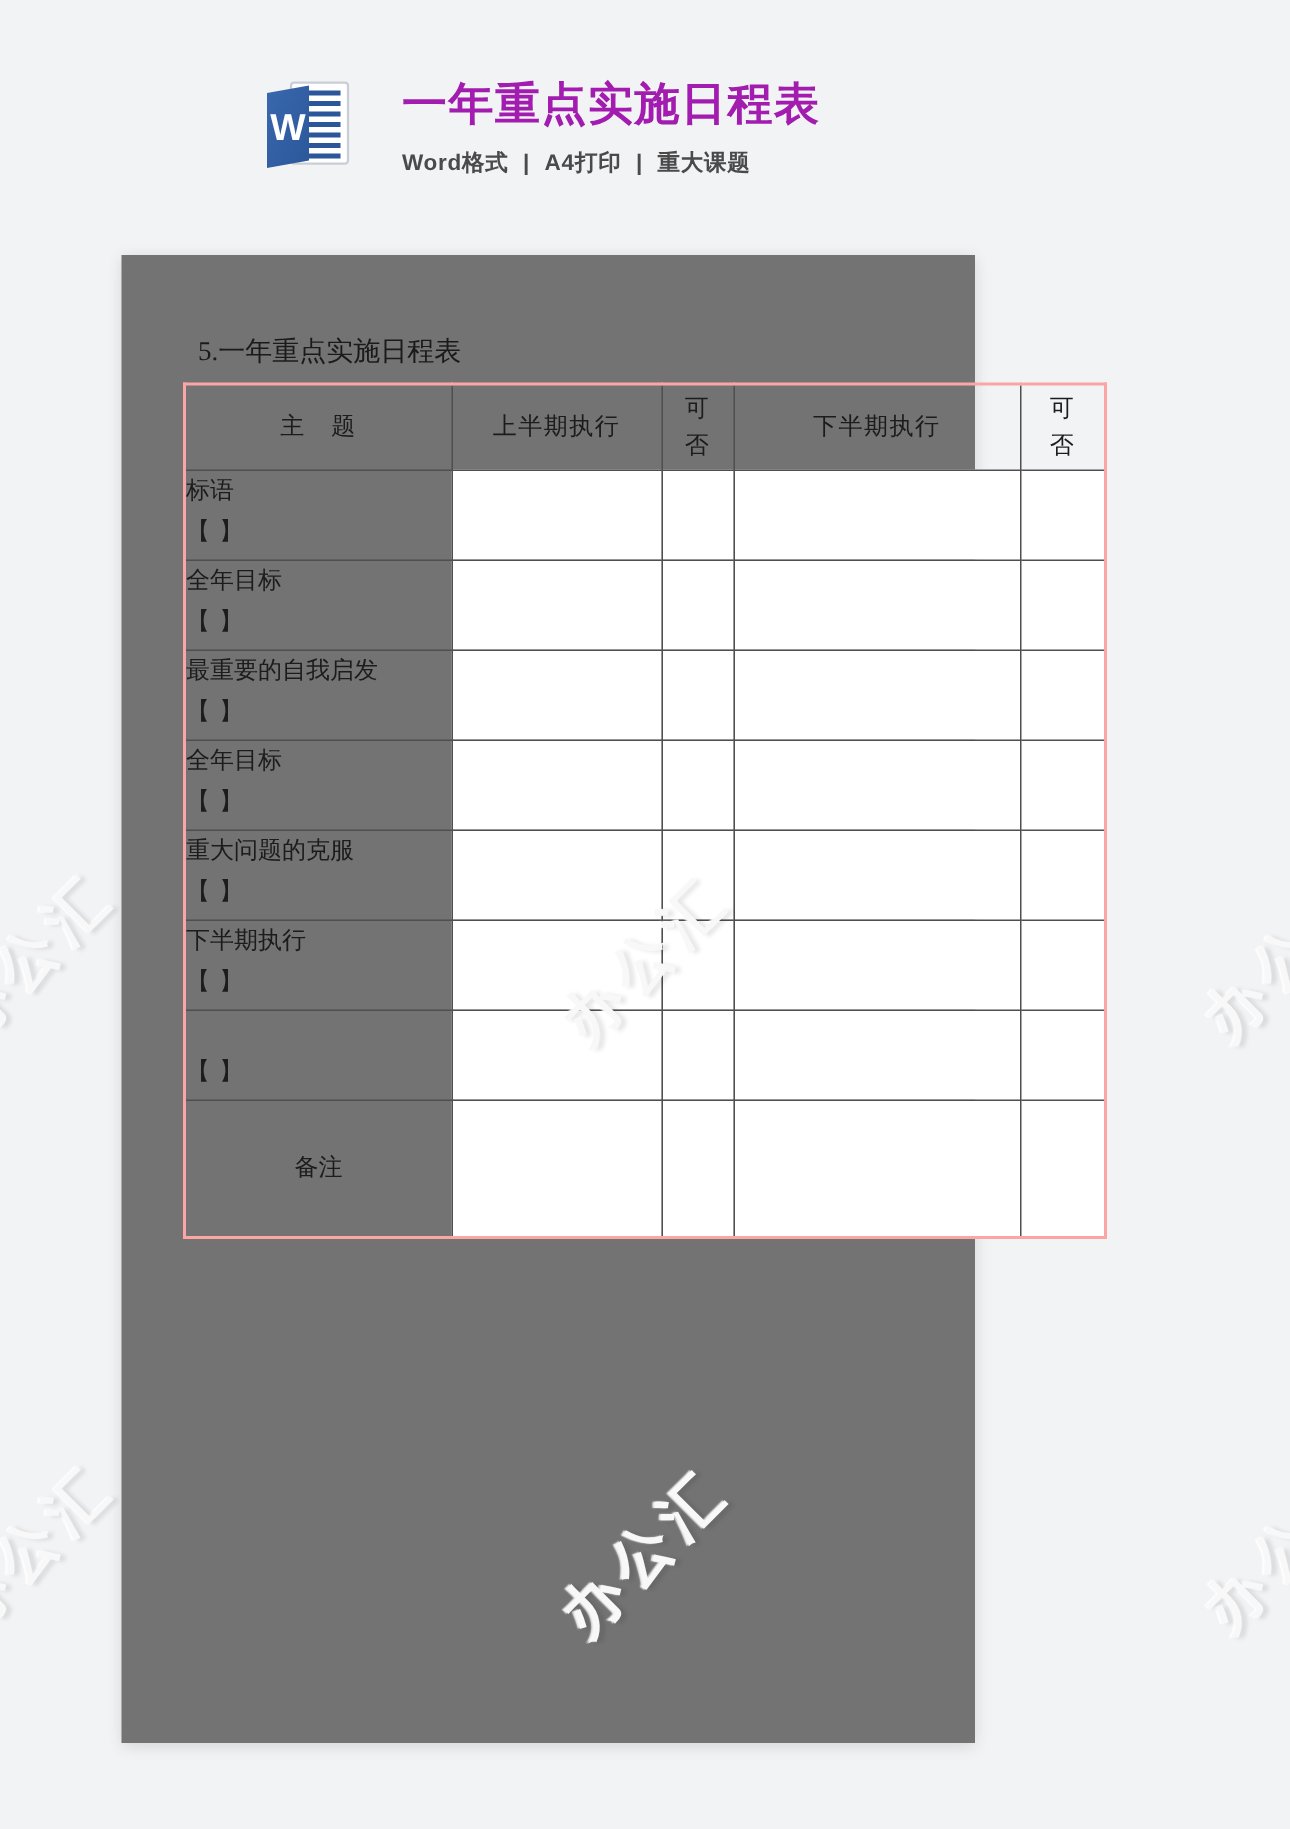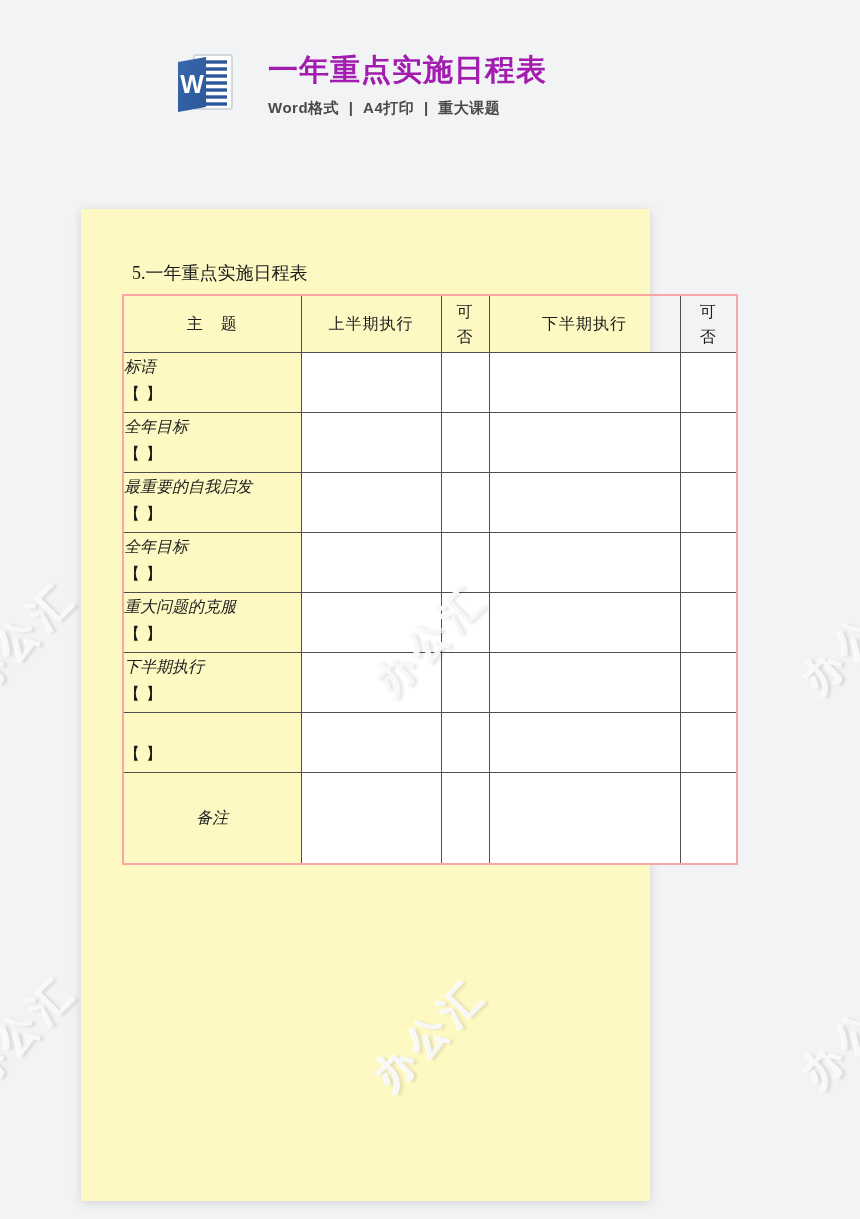--- a/index.html
+++ b/index.html
@@ -40,23 +40,22 @@
     word-spacing: 5px;
   }
 
   
   .doc-page {
     position: absolute;
     left: 81px;
     top: 170px;
     width: 569px;
     height: 992px;
-    background: #fef9c3;
+    background: #737373;
     box-shadow: 0 2px 10px rgba(0,0,0,0.13);
-    margin-top: 39px;
   }
   .table-caption {
     position: absolute;
     left: 51px;
     top: 52px;
     font-family: "Liberation Serif", "DejaVu Serif", serif;
     font-size: 18px;
     color: #1a1a1a;
   }
 
@@ -87,21 +86,21 @@
     letter-spacing: 1px;
   }
   .schedule-table tbody tr { height: 60px; }
   .schedule-table tbody tr.notes-row { height: 92px; }
   .subject-cell {
     vertical-align: top;
     padding: 4px 6px 2px 9px;
     line-height: 27px;
   }
   .notes-row .subject-cell { vertical-align: middle; text-align: center; }
-  .subject-label { min-height: 27px; font-style: italic; }
+  .subject-label { min-height: 27px; }
   .subject-bracket { letter-spacing: 1px; }
   .blank-cell { background: #ffffff; }
 
   
   .watermark-layer {
     position: absolute;
     inset: 0;
     pointer-events: none;
     z-index: 5;
   }

